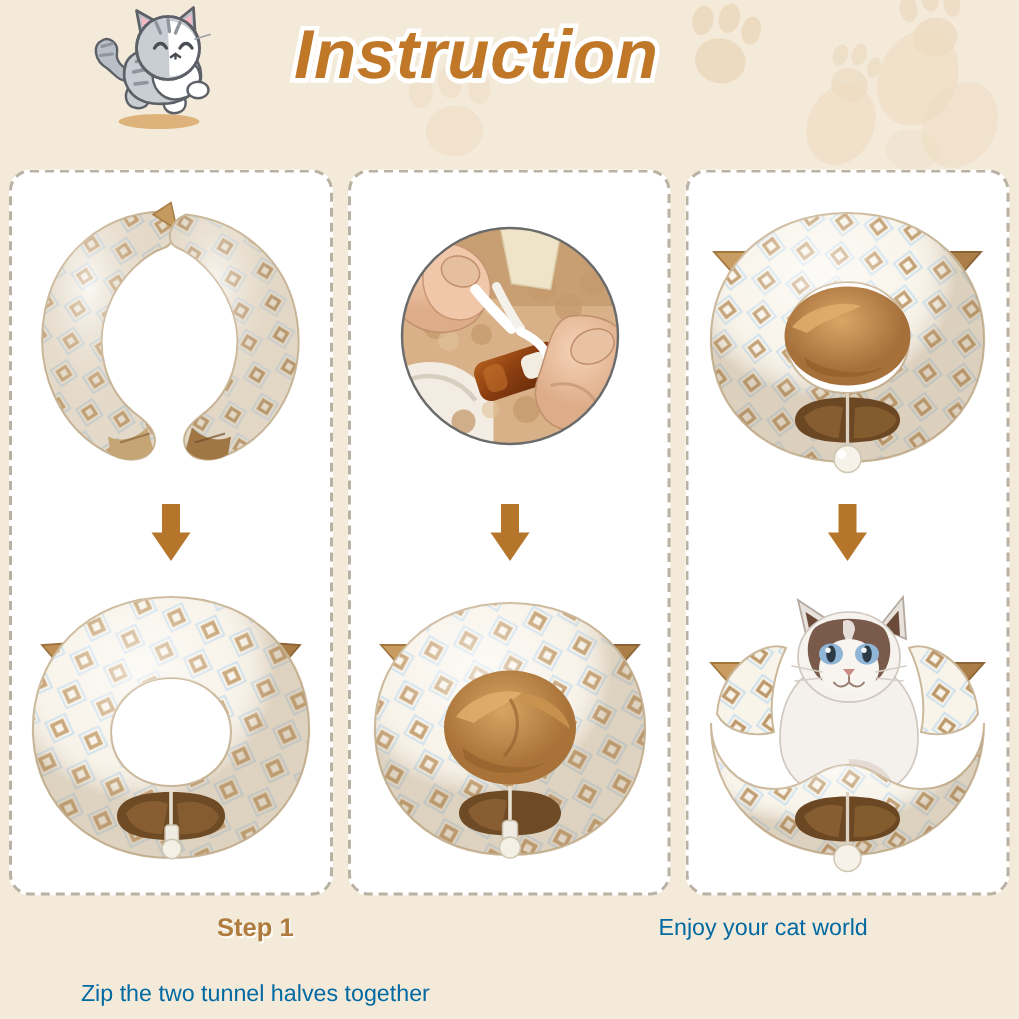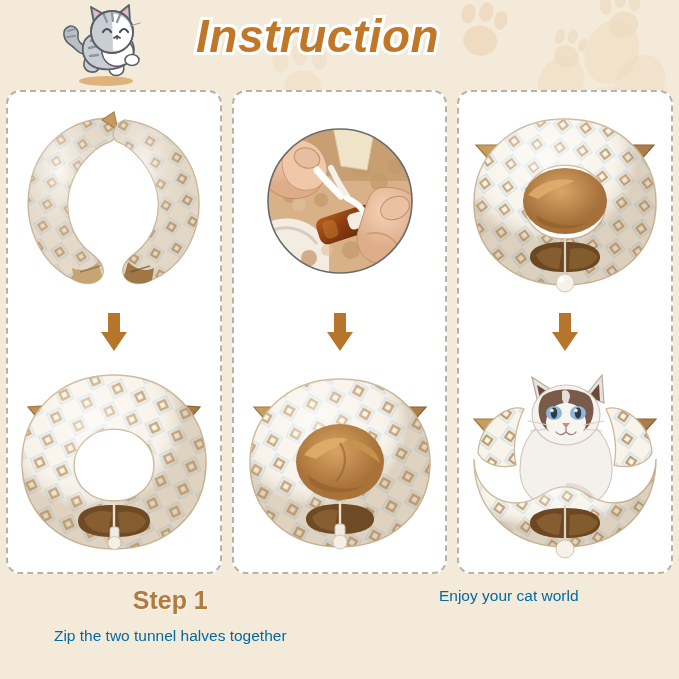--- a/index.html
+++ b/index.html
@@ -12,21 +12,21 @@
     overflow: hidden;
     position: relative;
   }
 
   
   #paws { position: absolute; inset: 0; pointer-events: none; z-index: 0; }
 
   
   #header {
     position: relative;
-    height: 90px;
+    height: 113px;
     z-index: 2;
     display: flex;
     align-items: center;
   }
 
   #cat-mascot { position: absolute; left: 58px; top: 2px; width: 92px; height: 86px; }
 
   #title {
     position: absolute;
     left: 196px;
@@ -92,25 +92,25 @@
   
   #captions {
     position: relative;
     z-index: 2;
     display: flex;
     gap: 10px;
     padding: 12px 6px 0;
   }
   .caption { flex: 1; text-align: center; }
   .step-label {
-    font-size: 25px;
+    font-size: 17px;
     font-weight: bold;
     color: #b07b3e;
     text-shadow: 1px 1px 0 rgba(255,255,255,0.9);
-    margin-bottom: 11px;
+    margin-bottom: 24px;
   }
   .step-text {
     font-size: 15.5px;
     color: #0369a1;
     line-height: 1.35;
   }
 
   
   .prod { display:block; }
 

